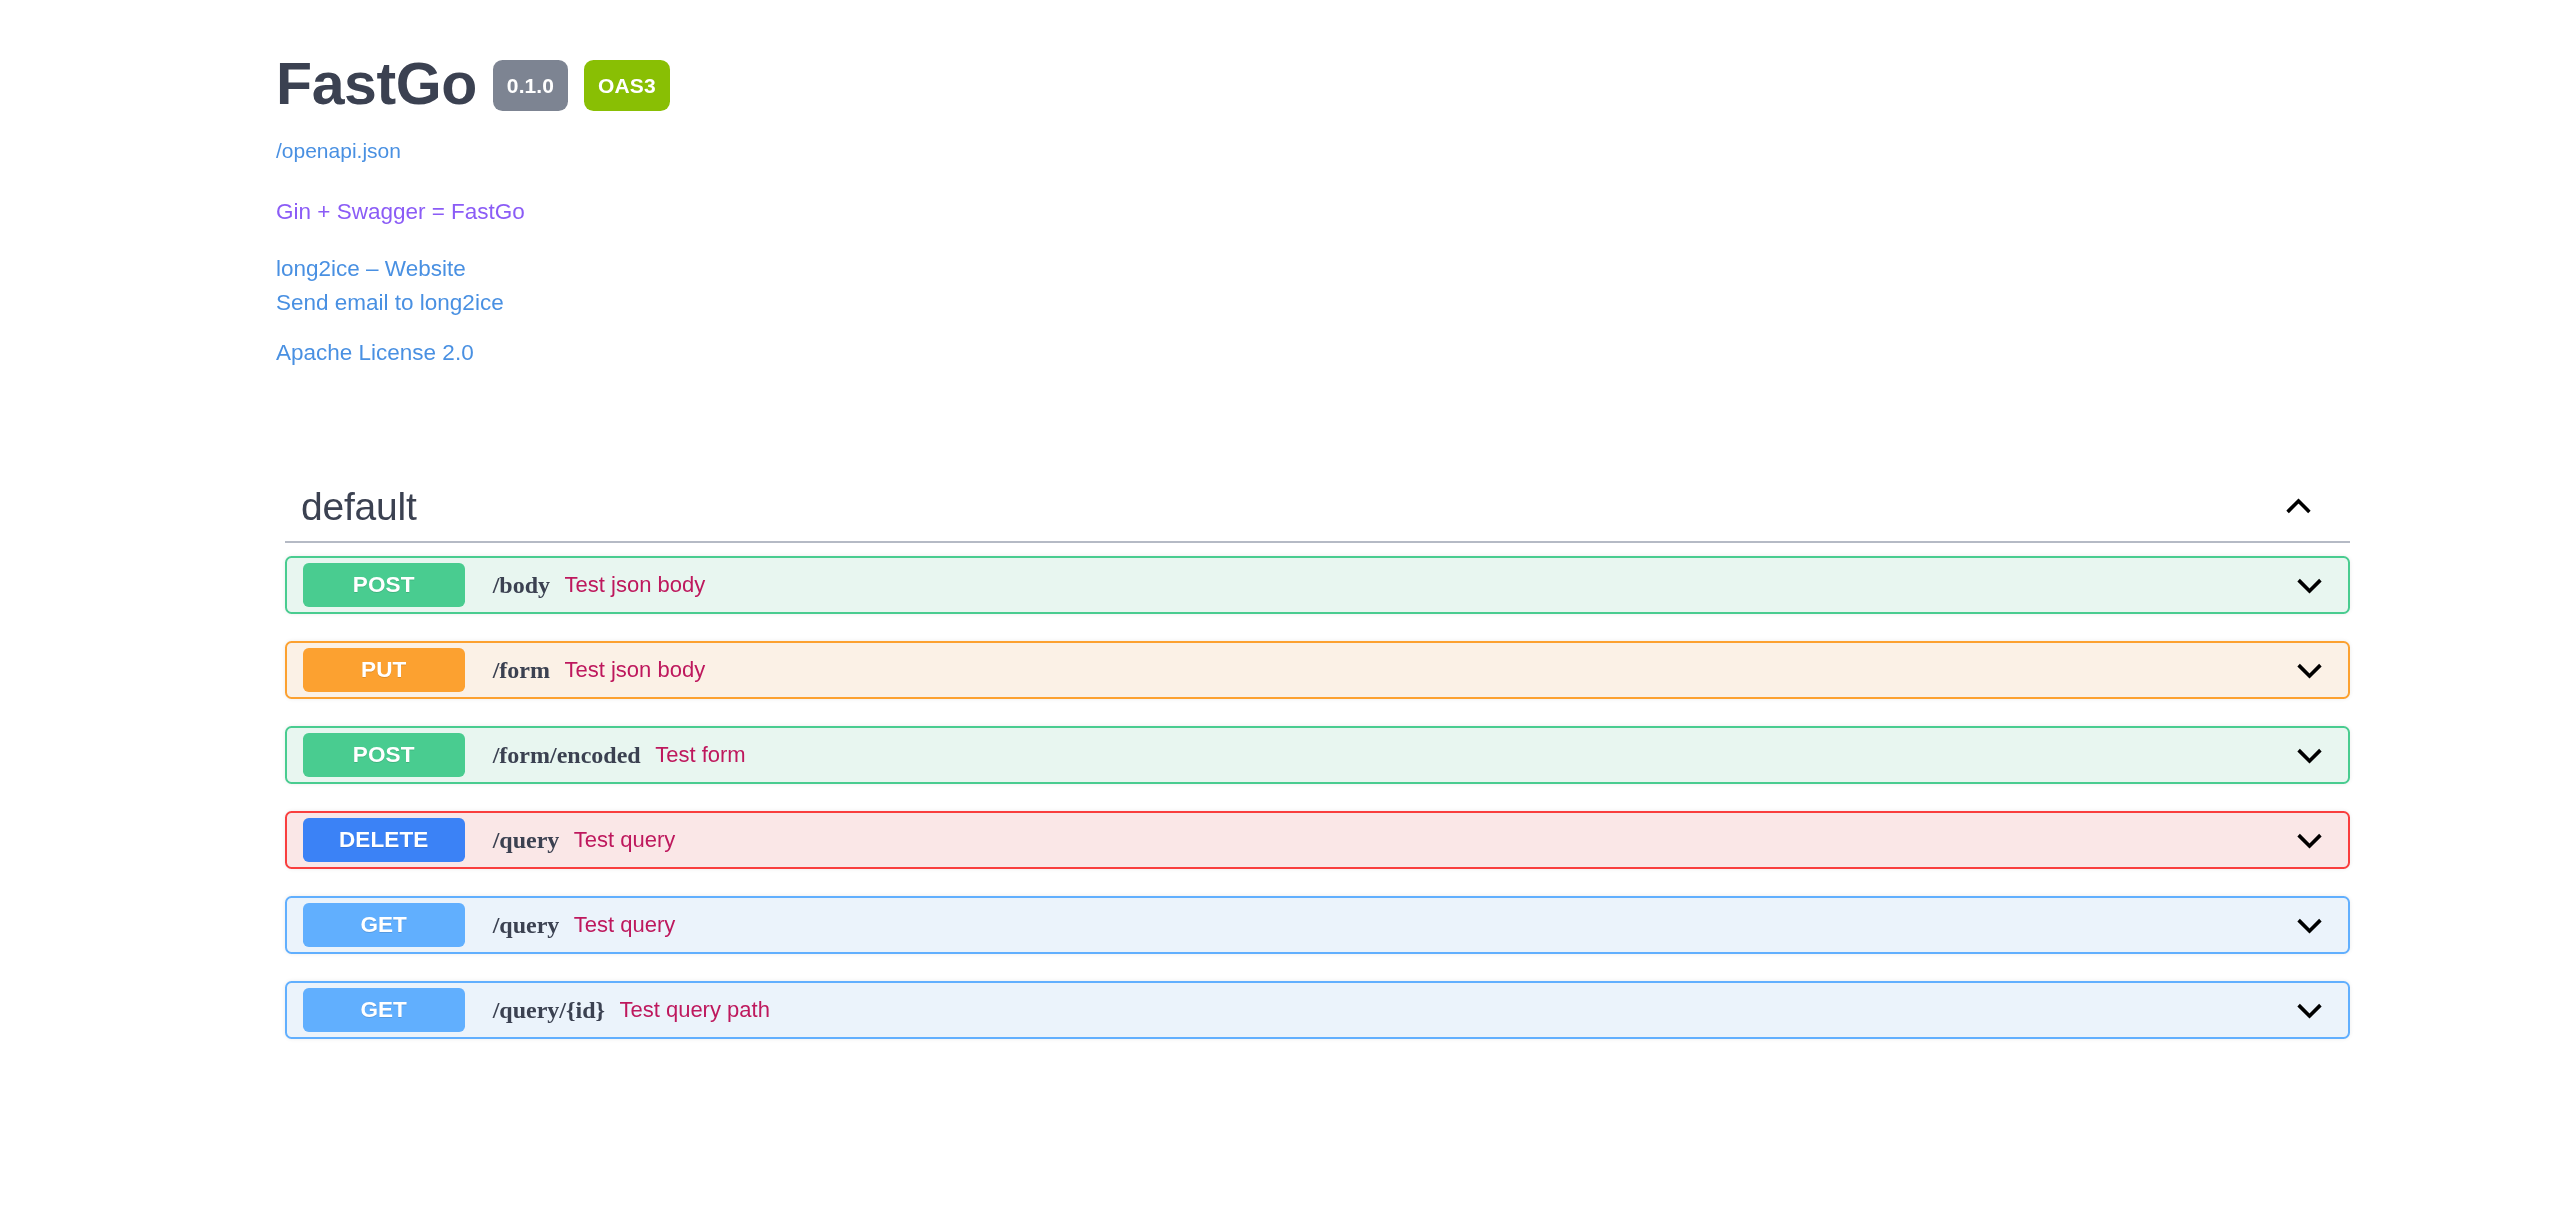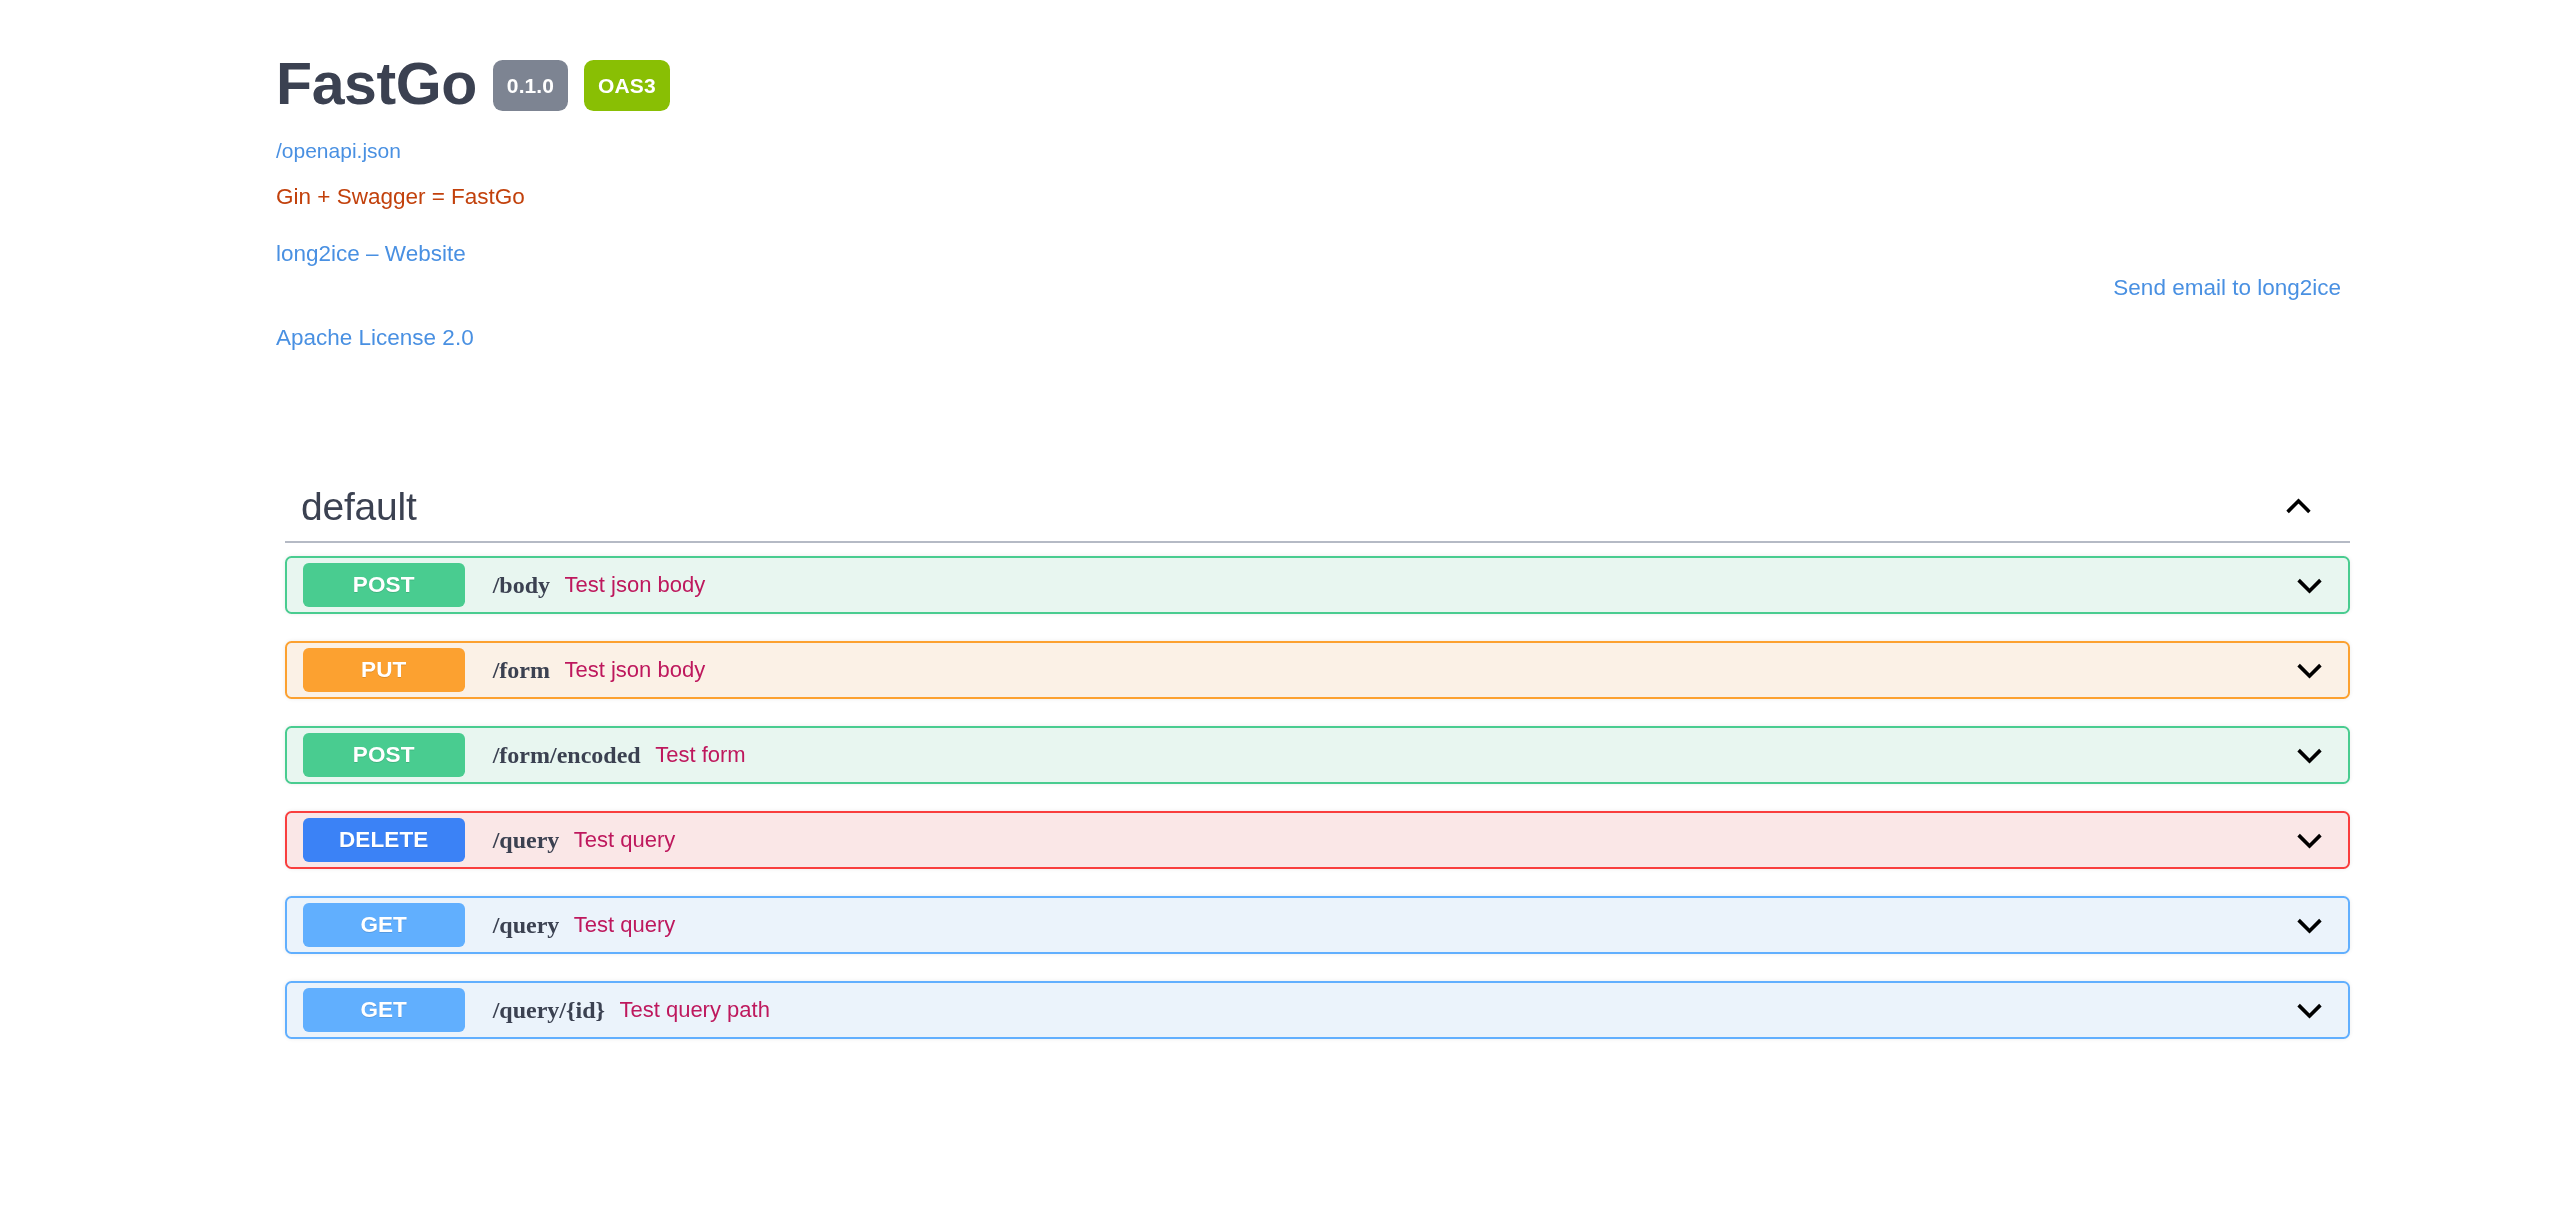--- a/index.html
+++ b/index.html
@@ -64,39 +64,39 @@
   .spec-link {
     display: block;
     margin-top: 14.5px;
     font-size: 21px;
     color: #4990e2;
     text-decoration: none;
     font-family: "Liberation Sans", sans-serif;
   }
 
   .description {
-    margin-top: 18px;
+    margin-top: 33px;
     font-size: 22.5px;
-    color: #c2410c;
+    color: #8b5cf6;
     line-height: 1.4;
   }
 
   .links {
     margin-top: 31px;
   }
   .info-link {
     display: block;
     font-size: 22.5px;
     color: #4990e2;
     text-decoration: none;
     line-height: 1.0;
   }
   .info-link.tos { margin-bottom: 29px; }
   .info-link.website { margin-bottom: 11px; }
-  .info-link.email { margin-bottom: 28px; text-align: right; }
+  .info-link.email { margin-bottom: 28px; }
 
   
   .tag-section {
     position: absolute;
     left: 285px;
     top: 479px;
     width: 2065px;
   }
   .tag-header {
     display: flex;

